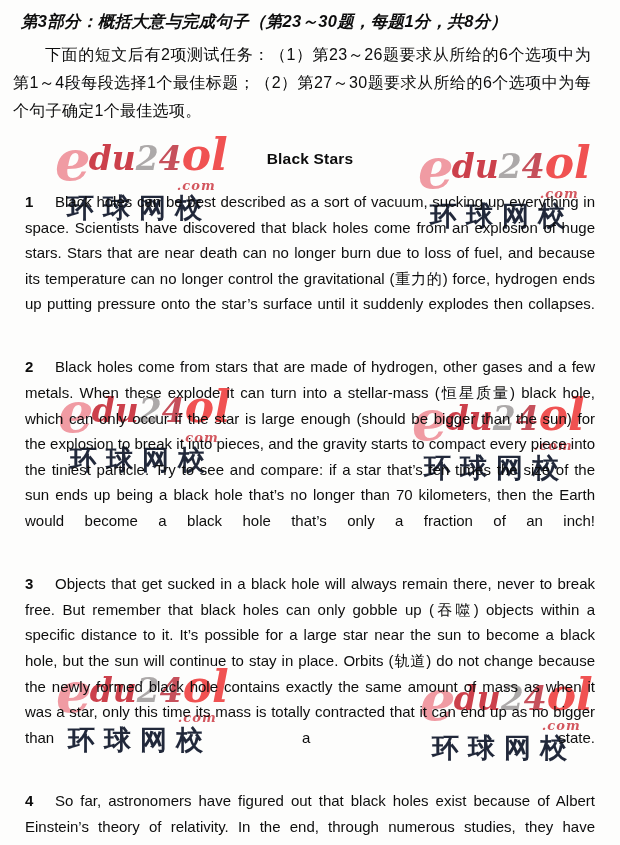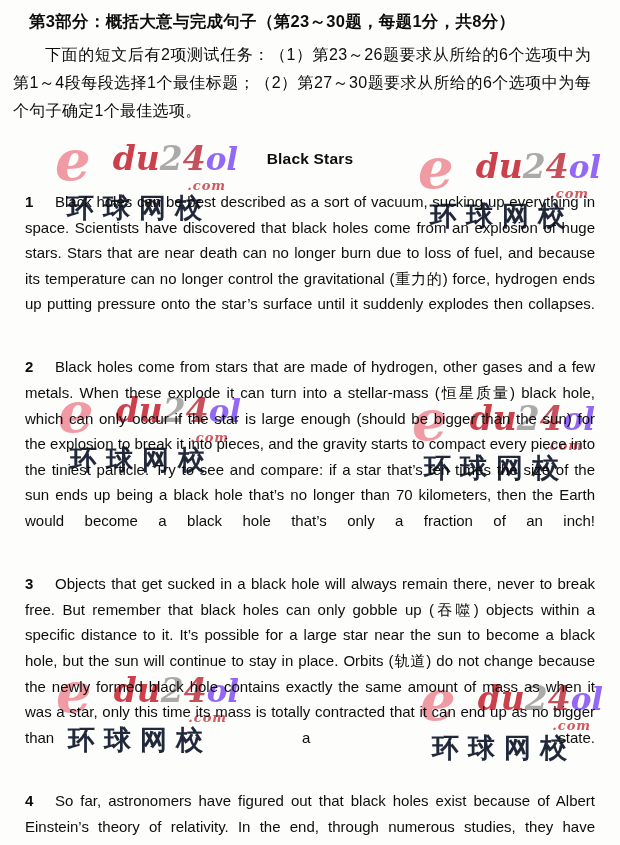--- a/index.html
+++ b/index.html
@@ -16,22 +16,23 @@
   
   .page {
     position: relative;
     z-index: 1;
     padding: 8px 13px 0 13px;
   }
   .section-header {
     font-size: 16.5px;
     font-weight: bold;
     line-height: 1.45;
-    margin: 2px 0 0 16px;
+    margin: 2px 0 0 8px;
     letter-spacing: 0.3px;
+    font-style: italic;
   }
   .instructions {
     font-size: 16px;
     line-height: 28px;
     text-align: justify;
     text-indent: 2em;
     margin: 7px 16px 0 0;
     letter-spacing: 0.3px;
   }
   .article-title {
@@ -64,24 +65,24 @@
   .wm { position: absolute; opacity: 0.92; }
   .wm-logo {
     position: relative;
     font-family: "DejaVu Serif", serif;
     font-style: italic;
     font-weight: bold;
     white-space: nowrap;
     line-height: 1;
   }
   .wm-e   { font-size: 56px; color: #ef939c; letter-spacing: -2px; vertical-align: -10px; }
-  .wm-du  { font-size: 33px; color: #c8303c; margin-left: 24px; }
+  .wm-du  { font-size: 33px; color: #c8303c; }
   .wm-2   { font-size: 33px; color: #a6a2a2; }
   .wm-4   { font-size: 33px; color: #c2424e; }
-  .wm-ol  { font-size: 31px; color: #8b5cf6; }
+  .wm-ol  { font-size: 44px; color: #ef4444; }
   .wm-com {
     position: absolute;
     right: 12px; bottom: -4px;
     font-size: 13px;
     color: #d04a52;
     letter-spacing: 1px;
   }
   .wm-cn {
     font-family: "DejaVu Sans", sans-serif;
     font-size: 27px;

